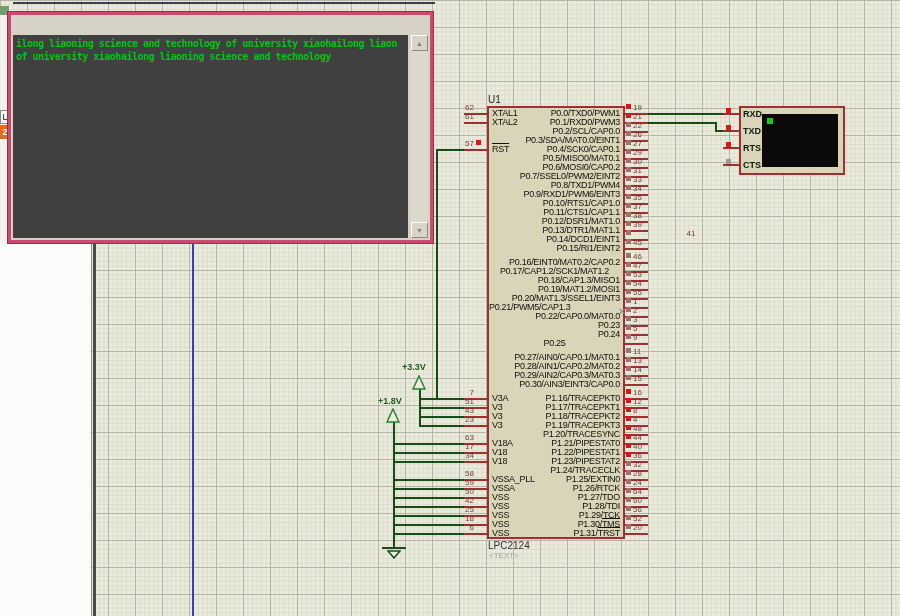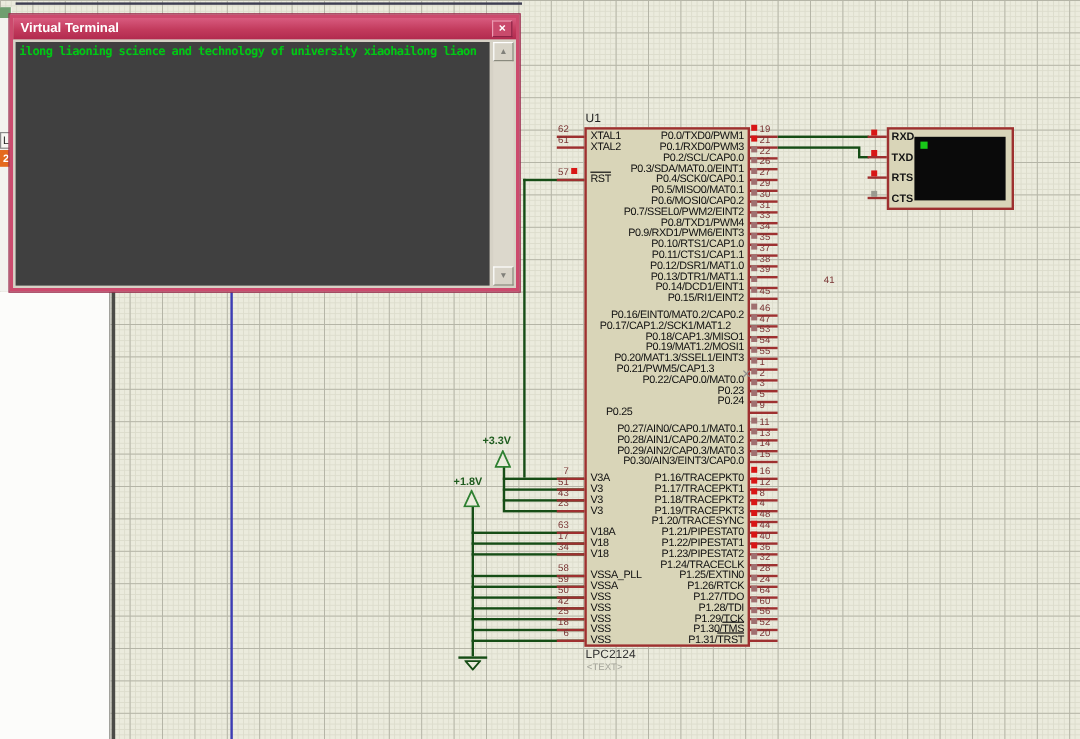--- a/index.html
+++ b/index.html
@@ -254,37 +254,37 @@
       <div class="pin-sq" style="left:626px;top:280px;background:#a07070;"></div>
       <div class="pin-num" style="left:633px;top:280px;width:28px;text-align:left;">54</div>
       <div class="pin-label" style="left:489px;top:284px;width:131px;text-align:right;">P0.19/MAT1.2/MOSI1</div>
       <div class="pin-stub" style="left:625px;top:298px;width:23px;"></div>
       <div class="pin-sq" style="left:626px;top:289px;background:#a07070;"></div>
       <div class="pin-num" style="left:633px;top:289px;width:28px;text-align:left;">55</div>
       <div class="pin-label" style="left:489px;top:293px;width:131px;text-align:right;">P0.20/MAT1.3/SSEL1/EINT3</div>
       <div class="pin-stub" style="left:625px;top:307px;width:23px;"></div>
       <div class="pin-sq" style="left:626px;top:298px;background:#a07070;"></div>
       <div class="pin-num" style="left:633px;top:298px;width:28px;text-align:left;">1</div>
-      <div class="pin-label" style="left:489px;top:302px;width:131px;text-align:center;">P0.21/PWM5/CAP1.3</div>
+      <div class="pin-label" style="left:489px;top:302px;width:131px;text-align:left;">P0.21/PWM5/CAP1.3</div>
       <div class="pin-stub" style="left:625px;top:316px;width:23px;"></div>
       <div class="pin-sq" style="left:626px;top:307px;background:#a07070;"></div>
       <div class="pin-num" style="left:633px;top:307px;width:28px;text-align:left;">2</div>
       <div class="pin-label" style="left:489px;top:311px;width:131px;text-align:right;">P0.22/CAP0.0/MAT0.0</div>
       <div class="pin-stub" style="left:625px;top:325px;width:23px;"></div>
       <div class="pin-sq" style="left:626px;top:316px;background:#a07070;"></div>
       <div class="pin-num" style="left:633px;top:316px;width:28px;text-align:left;">3</div>
       <div class="pin-label" style="left:489px;top:320px;width:131px;text-align:right;">P0.23</div>
       <div class="pin-stub" style="left:625px;top:334px;width:23px;"></div>
       <div class="pin-sq" style="left:626px;top:325px;background:#a07070;"></div>
       <div class="pin-num" style="left:633px;top:325px;width:28px;text-align:left;">5</div>
       <div class="pin-label" style="left:489px;top:329px;width:131px;text-align:right;">P0.24</div>
       <div class="pin-stub" style="left:625px;top:343px;width:23px;"></div>
       <div class="pin-sq" style="left:626px;top:334px;background:#a07070;"></div>
       <div class="pin-num" style="left:633px;top:334px;width:28px;text-align:left;">9</div>
-      <div class="pin-label" style="left:489px;top:338px;width:131px;text-align:left;margin-left:16px;">P0.25</div>
+      <div class="pin-label" style="left:489px;top:338px;width:131px;text-align:center;">P0.25</div>
       <div class="pin-stub" style="left:625px;top:357px;width:23px;"></div>
       <div class="pin-sq" style="left:626px;top:348px;background:#a07070;"></div>
       <div class="pin-num" style="left:633px;top:348px;width:28px;text-align:left;">11</div>
       <div class="pin-label" style="left:489px;top:352px;width:131px;text-align:right;">P0.27/AIN0/CAP0.1/MAT0.1</div>
       <div class="pin-stub" style="left:625px;top:366px;width:23px;"></div>
       <div class="pin-sq" style="left:626px;top:357px;background:#a07070;"></div>
       <div class="pin-num" style="left:633px;top:357px;width:28px;text-align:left;">13</div>
       <div class="pin-label" style="left:489px;top:361px;width:131px;text-align:right;">P0.28/AIN1/CAP0.2/MAT0.2</div>
       <div class="pin-stub" style="left:625px;top:375px;width:23px;"></div>
       <div class="pin-sq" style="left:626px;top:366px;background:#a07070;"></div>
@@ -383,27 +383,24 @@
 
   <div class="left-panel"></div>
   <div class="left-panel-edge"></div>
   <div class="left-sliver">
     <div class="green-frag"></div>
     <div class="l-btn">L</div>
     <div class="badge2">2</div>
   </div>
 
   <div class="vt-window">
-    <div class="vt-titlebar">
-      <span>Virtual Terminal</span>
-      <div class="vt-close">×</div>
-    </div>
     <div class="vt-client">
       <div class="vt-console vt-console-pad" id="vt-console">
           <div class="vt-line">ilong liaoning science and technology of university xiaohailong liaon</div>
+          <div class="vt-line">of university xiaohailong liaoning science and technology</div>
         </div>
       <div class="vt-scrollbar">
         <div class="sb-btn sb-up">▲</div>
         <div class="sb-btn sb-down">▼</div>
       </div>
     </div>
   </div>
 </div>
 
 </body></html>

